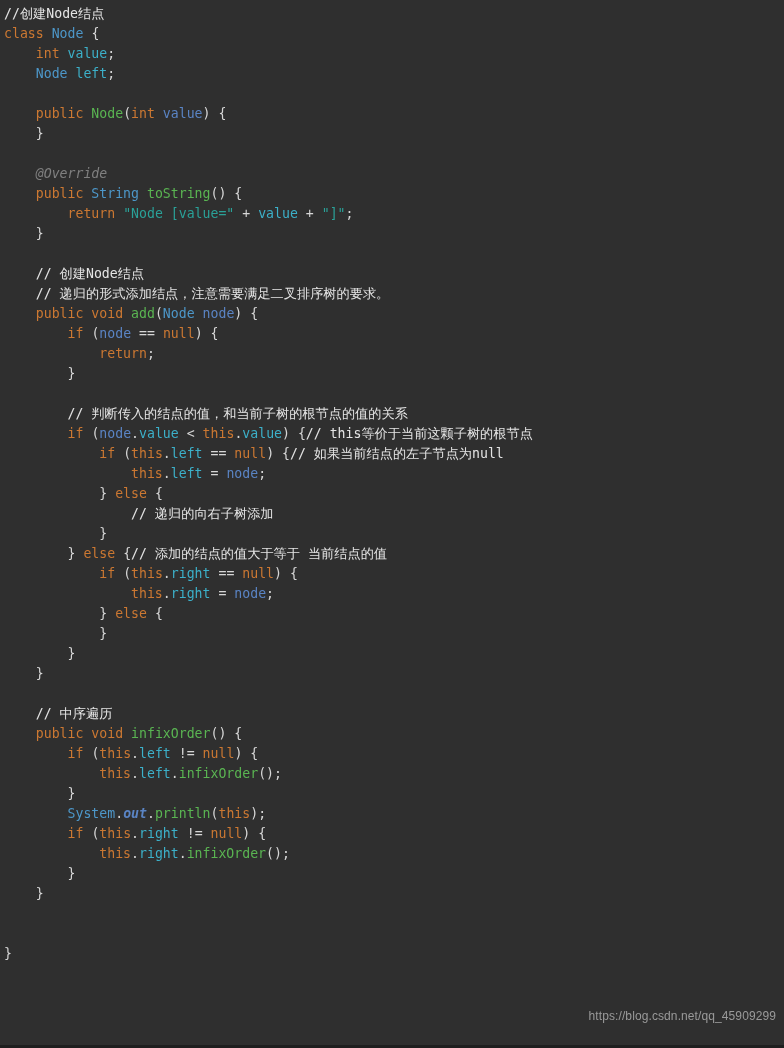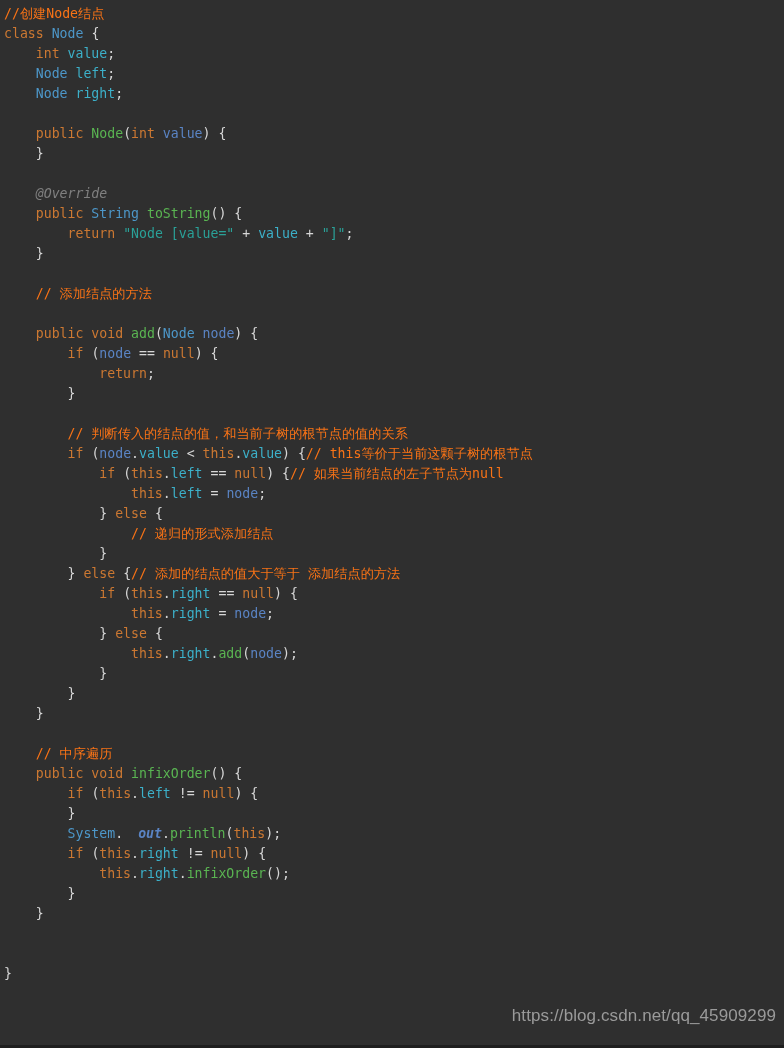--- a/index.html
+++ b/index.html
@@ -31,33 +31,33 @@
     padding-left: 4px;
   }
   
   .t-plain    { color: #a9b7c6; }
   .t-keyword  { color: #cc7832; }
   .t-type     { color: #4d97c9; }
   .t-field    { color: #3cb0c9; }
   .t-param    { color: #5a84c4; }
   .t-method   { color: #5ab552; }
   .t-string   { color: #2aa198; }
-  .t-comment  { color: #f97316; }
+  .t-comment  { color: #e5e5e5; }
   .t-anno     { color: #808080; font-style: italic; }
-  .t-static   { color: #5a84c4; font-style: italic; font-weight: bold; margin-left: 15px; }
+  .t-static   { color: #5a84c4; font-style: italic; font-weight: bold; }
   .t-punct    { color: #d7d7d7; }
 
   
   #watermark {
     position: absolute;
     right: 8px;
     bottom: 22px;
     color: #9a9a9a;
     font-family: "Liberation Sans", sans-serif;
-    font-size: 17px;
+    font-size: 12px;
     letter-spacing: 0.1px;
     white-space: nowrap;
   }
   #bottom-rule {
     position: absolute;
     left: 0;
     bottom: 0;
     width: 784px;
     height: 3px;
     background: #1f1f1f;
@@ -66,56 +66,55 @@
 </head>
 <body>
 
 <div id="screenshot">
 
   <div id="code">
       <div class="line"><span class="t-comment">//创建Node结点</span></div>
       <div class="line"><span class="t-keyword">class</span><span class="t-plain"> </span><span class="t-type">Node</span><span class="t-plain"> </span><span class="t-punct">{</span></div>
       <div class="line"><span class="t-plain">    </span><span class="t-keyword">int</span><span class="t-plain"> </span><span class="t-field">value</span><span class="t-punct">;</span></div>
       <div class="line"><span class="t-plain">    </span><span class="t-type">Node</span><span class="t-plain"> </span><span class="t-field">left</span><span class="t-punct">;</span></div>
-      <div class="line"><span class="t-plain">    </span><span class="t-type">Node</span><span class="t-plain"> </span><span class="t-field">right</span><span class="t-punct">;</span></div>
       <div class="line">&nbsp;</div>
       <div class="line"><span class="t-plain">    </span><span class="t-keyword">public</span><span class="t-plain"> </span><span class="t-method">Node</span><span class="t-punct">(</span><span class="t-keyword">int</span><span class="t-plain"> </span><span class="t-param">value</span><span class="t-punct">) {</span></div>
       <div class="line"><span class="t-plain">    </span><span class="t-punct">}</span></div>
       <div class="line">&nbsp;</div>
       <div class="line"><span class="t-plain">    </span><span class="t-anno">@Override</span></div>
       <div class="line"><span class="t-plain">    </span><span class="t-keyword">public</span><span class="t-plain"> </span><span class="t-type">String</span><span class="t-plain"> </span><span class="t-method">toString</span><span class="t-punct">() {</span></div>
       <div class="line"><span class="t-plain">        </span><span class="t-keyword">return</span><span class="t-plain"> </span><span class="t-string">"Node [value="</span><span class="t-plain"> </span><span class="t-punct">+</span><span class="t-plain"> </span><span class="t-field">value</span><span class="t-plain"> </span><span class="t-punct">+</span><span class="t-plain"> </span><span class="t-string">"]"</span><span class="t-punct">;</span></div>
       <div class="line"><span class="t-plain">    </span><span class="t-punct">}</span></div>
       <div class="line">&nbsp;</div>
-      <div class="line"><span class="t-plain">    </span><span class="t-comment">// 添加结点的方法</span></div>
-      <div class="line"><span class="t-plain">    </span></div>
+      <div class="line"><span class="t-plain">    </span><span class="t-comment">// 创建Node结点</span></div>
+      <div class="line"><span class="t-plain">    </span><span class="t-comment">// 递归的形式添加结点，注意需要满足二叉排序树的要求。</span></div>
       <div class="line"><span class="t-plain">    </span><span class="t-keyword">public</span><span class="t-plain"> </span><span class="t-keyword">void</span><span class="t-plain"> </span><span class="t-method">add</span><span class="t-punct">(</span><span class="t-type">Node</span><span class="t-plain"> </span><span class="t-param">node</span><span class="t-punct">) {</span></div>
       <div class="line"><span class="t-plain">        </span><span class="t-keyword">if</span><span class="t-plain"> </span><span class="t-punct">(</span><span class="t-param">node</span><span class="t-plain"> </span><span class="t-punct">==</span><span class="t-plain"> </span><span class="t-keyword">null</span><span class="t-punct">) {</span></div>
       <div class="line"><span class="t-plain">            </span><span class="t-keyword">return</span><span class="t-punct">;</span></div>
       <div class="line"><span class="t-plain">        </span><span class="t-punct">}</span></div>
       <div class="line">&nbsp;</div>
       <div class="line"><span class="t-plain">        </span><span class="t-comment">// 判断传入的结点的值，和当前子树的根节点的值的关系</span></div>
       <div class="line"><span class="t-plain">        </span><span class="t-keyword">if</span><span class="t-plain"> </span><span class="t-punct">(</span><span class="t-param">node</span><span class="t-punct">.</span><span class="t-field">value</span><span class="t-plain"> </span><span class="t-punct">&lt;</span><span class="t-plain"> </span><span class="t-keyword">this</span><span class="t-punct">.</span><span class="t-field">value</span><span class="t-punct">) {</span><span class="t-comment">// this等价于当前这颗子树的根节点</span></div>
       <div class="line"><span class="t-plain">            </span><span class="t-keyword">if</span><span class="t-plain"> </span><span class="t-punct">(</span><span class="t-keyword">this</span><span class="t-punct">.</span><span class="t-field">left</span><span class="t-plain"> </span><span class="t-punct">==</span><span class="t-plain"> </span><span class="t-keyword">null</span><span class="t-punct">) {</span><span class="t-comment">// 如果当前结点的左子节点为null</span></div>
       <div class="line"><span class="t-plain">                </span><span class="t-keyword">this</span><span class="t-punct">.</span><span class="t-field">left</span><span class="t-plain"> </span><span class="t-punct">=</span><span class="t-plain"> </span><span class="t-param">node</span><span class="t-punct">;</span></div>
       <div class="line"><span class="t-plain">            </span><span class="t-punct">} </span><span class="t-keyword">else</span><span class="t-plain"> </span><span class="t-punct">{</span></div>
-      <div class="line"><span class="t-plain">                </span><span class="t-comment">// 递归的形式添加结点</span></div>
+      <div class="line"><span class="t-plain">                </span><span class="t-comment">// 递归的向右子树添加</span></div>
       <div class="line"><span class="t-plain">            </span><span class="t-punct">}</span></div>
-      <div class="line"><span class="t-plain">        </span><span class="t-punct">} </span><span class="t-keyword">else</span><span class="t-plain"> </span><span class="t-punct">{</span><span class="t-comment">// 添加的结点的值大于等于 添加结点的方法</span></div>
+      <div class="line"><span class="t-plain">        </span><span class="t-punct">} </span><span class="t-keyword">else</span><span class="t-plain"> </span><span class="t-punct">{</span><span class="t-comment">// 添加的结点的值大于等于 当前结点的值</span></div>
       <div class="line"><span class="t-plain">            </span><span class="t-keyword">if</span><span class="t-plain"> </span><span class="t-punct">(</span><span class="t-keyword">this</span><span class="t-punct">.</span><span class="t-field">right</span><span class="t-plain"> </span><span class="t-punct">==</span><span class="t-plain"> </span><span class="t-keyword">null</span><span class="t-punct">) {</span></div>
       <div class="line"><span class="t-plain">                </span><span class="t-keyword">this</span><span class="t-punct">.</span><span class="t-field">right</span><span class="t-plain"> </span><span class="t-punct">=</span><span class="t-plain"> </span><span class="t-param">node</span><span class="t-punct">;</span></div>
       <div class="line"><span class="t-plain">            </span><span class="t-punct">} </span><span class="t-keyword">else</span><span class="t-plain"> </span><span class="t-punct">{</span></div>
-      <div class="line"><span class="t-plain">                </span><span class="t-keyword">this</span><span class="t-punct">.</span><span class="t-field">right</span><span class="t-punct">.</span><span class="t-method">add</span><span class="t-punct">(</span><span class="t-param">node</span><span class="t-punct">);</span></div>
       <div class="line"><span class="t-plain">            </span><span class="t-punct">}</span></div>
       <div class="line"><span class="t-plain">        </span><span class="t-punct">}</span></div>
       <div class="line"><span class="t-plain">    </span><span class="t-punct">}</span></div>
       <div class="line">&nbsp;</div>
       <div class="line"><span class="t-plain">    </span><span class="t-comment">// 中序遍历</span></div>
       <div class="line"><span class="t-plain">    </span><span class="t-keyword">public</span><span class="t-plain"> </span><span class="t-keyword">void</span><span class="t-plain"> </span><span class="t-method">infixOrder</span><span class="t-punct">() {</span></div>
       <div class="line"><span class="t-plain">        </span><span class="t-keyword">if</span><span class="t-plain"> </span><span class="t-punct">(</span><span class="t-keyword">this</span><span class="t-punct">.</span><span class="t-field">left</span><span class="t-plain"> </span><span class="t-punct">!=</span><span class="t-plain"> </span><span class="t-keyword">null</span><span class="t-punct">) {</span></div>
+      <div class="line"><span class="t-plain">            </span><span class="t-keyword">this</span><span class="t-punct">.</span><span class="t-field">left</span><span class="t-punct">.</span><span class="t-method">infixOrder</span><span class="t-punct">();</span></div>
       <div class="line"><span class="t-plain">        </span><span class="t-punct">}</span></div>
       <div class="line"><span class="t-plain">        </span><span class="t-type">System</span><span class="t-punct">.</span><span class="t-static">out</span><span class="t-punct">.</span><span class="t-method">println</span><span class="t-punct">(</span><span class="t-keyword">this</span><span class="t-punct">);</span></div>
       <div class="line"><span class="t-plain">        </span><span class="t-keyword">if</span><span class="t-plain"> </span><span class="t-punct">(</span><span class="t-keyword">this</span><span class="t-punct">.</span><span class="t-field">right</span><span class="t-plain"> </span><span class="t-punct">!=</span><span class="t-plain"> </span><span class="t-keyword">null</span><span class="t-punct">) {</span></div>
       <div class="line"><span class="t-plain">            </span><span class="t-keyword">this</span><span class="t-punct">.</span><span class="t-field">right</span><span class="t-punct">.</span><span class="t-method">infixOrder</span><span class="t-punct">();</span></div>
       <div class="line"><span class="t-plain">        </span><span class="t-punct">}</span></div>
       <div class="line"><span class="t-plain">    </span><span class="t-punct">}</span></div>
       <div class="line">&nbsp;</div>
       <div class="line">&nbsp;</div>
       <div class="line"><span class="t-punct">}</span></div>
     </div>

